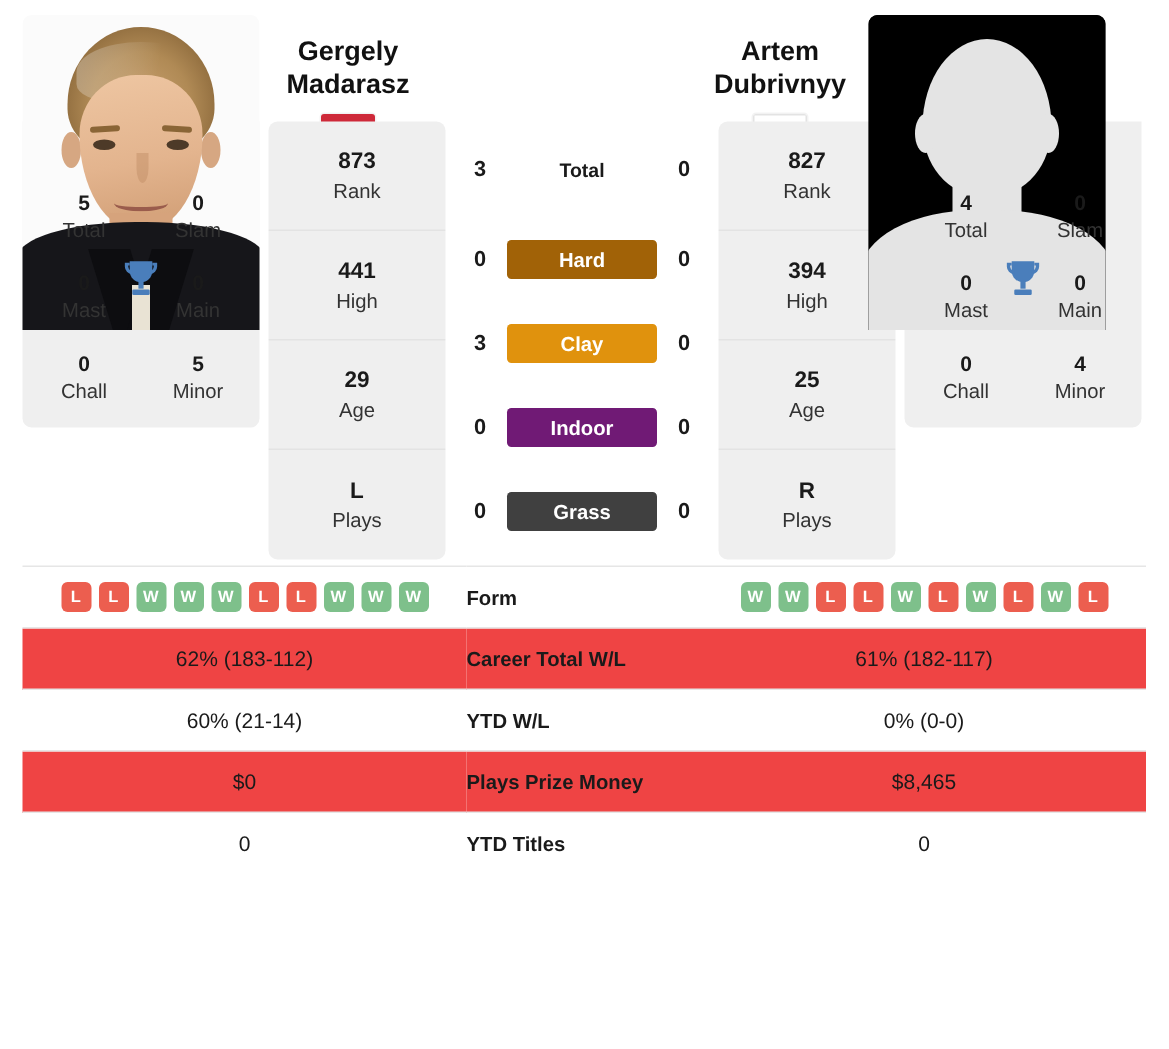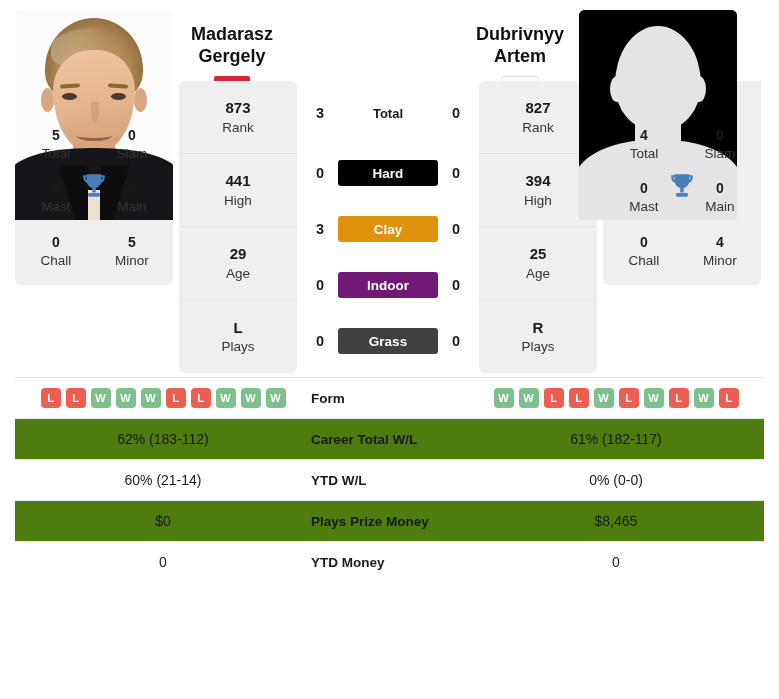--- a/index.html
+++ b/index.html
@@ -164,21 +164,21 @@
     box-shadow: 0 0 0 1px rgba(0,0,0,.05);
   }
   .flag span { display: block; height: 33.34%; }
 
   .headcol { width: 118px; flex: 0 0 118px; }
   .head-pad { height: 14px; }
 
   
   .cmp-table { width: 749px; margin: 4px 15px 0 15px; border-collapse: collapse; }
   .cmp-table tr { border-top: 1px solid #e6e6e6; }
-  .cmp-table tr.alt { background: #4d7c0f; margin-top: 28px; }
+  .cmp-table tr.alt { background: #ef4444; margin-top: 28px; }
   .cmp-table td { height: 41px; vertical-align: middle; font-size: 14px; }
   .cmp-table td.side { width: 296px; text-align: center; color: #1a1a1a; }
   .cmp-table td.mid { width: 157px; text-align: left; font-weight: bold; font-size: 13.5px; }
   .form-strip { display: flex; justify-content: center; gap: 5px; }
   .fb {
     width: 20px; height: 20px; border-radius: 4px;
     display: flex; align-items: center; justify-content: center;
     color: #ffffff; font-size: 11px; font-weight: bold;
   }
   .fb.W { background: #7ec08b; }
@@ -208,37 +208,37 @@
           <div class="p-collar-l"></div>
           <div class="p-collar-r"></div>
           <div class="p-placket"></div>
         </div>
       </div>
     </div>
 
     <div class="headcol">
       <div class="head-pad"></div>
       <div class="name-head">
+        <div class="nm">Gergely</div>
         <div class="nm">Madarasz</div>
-        <div class="nm">Gergely</div>
         <span class="flag">
           <span style="background:#ce2939"></span>
           <span style="background:#ffffff"></span>
           <span style="background:#477050"></span>
         </span>
       </div>
     </div>
 
     <div class="h2h"></div>
 
     <div class="headcol">
       <div class="head-pad"></div>
       <div class="name-head">
+        <div class="nm">Artem</div>
         <div class="nm">Dubrivnyy</div>
-        <div class="nm">Artem</div>
         <span class="flag">
           <span style="background:#ffffff;box-shadow:inset 0 0 0 1px #e3e3e3"></span>
           <span style="background:#2a46c0"></span>
           <span style="background:#e8554e"></span>
         </span>
       </div>
     </div>
 
     <div class="player-col">
       <div class="photo-box dark">
@@ -327,21 +327,21 @@
       <div class="h2h-row total" style="margin-top:0;height:64px;">
         <div class="h2h-score">3</div>
         <div class="h2h-mid">
             <span class="total-label">Total</span>
           </div>
         <div class="h2h-score">0</div>
       </div>
       <div class="h2h-row">
         <div class="h2h-score">0</div>
         <div class="h2h-mid">
-          <div class="surface-badge" style="background:#000000">Hard</div>
+          <div class="surface-badge" style="background:#a16207">Hard</div>
         </div>
         <div class="h2h-score">0</div>
       </div>
       <div class="h2h-row">
         <div class="h2h-score">3</div>
         <div class="h2h-mid">
           <div class="surface-badge" style="background:#e0920d">Clay</div>
         </div>
         <div class="h2h-score">0</div>
       </div>
@@ -471,19 +471,19 @@
         <td class="mid">YTD W/L</td>
         <td class="side">0% (0-0)</td>
       </tr>
       <tr class="alt">
         <td class="side">$0</td>
         <td class="mid">Plays Prize Money</td>
         <td class="side">$8,465</td>
       </tr>
       <tr>
         <td class="side">0</td>
-        <td class="mid">YTD Money</td>
+        <td class="mid">YTD Titles</td>
         <td class="side">0</td>
       </tr>
     </tbody>
   </table>
 
 </div>
 
 </body></html>

